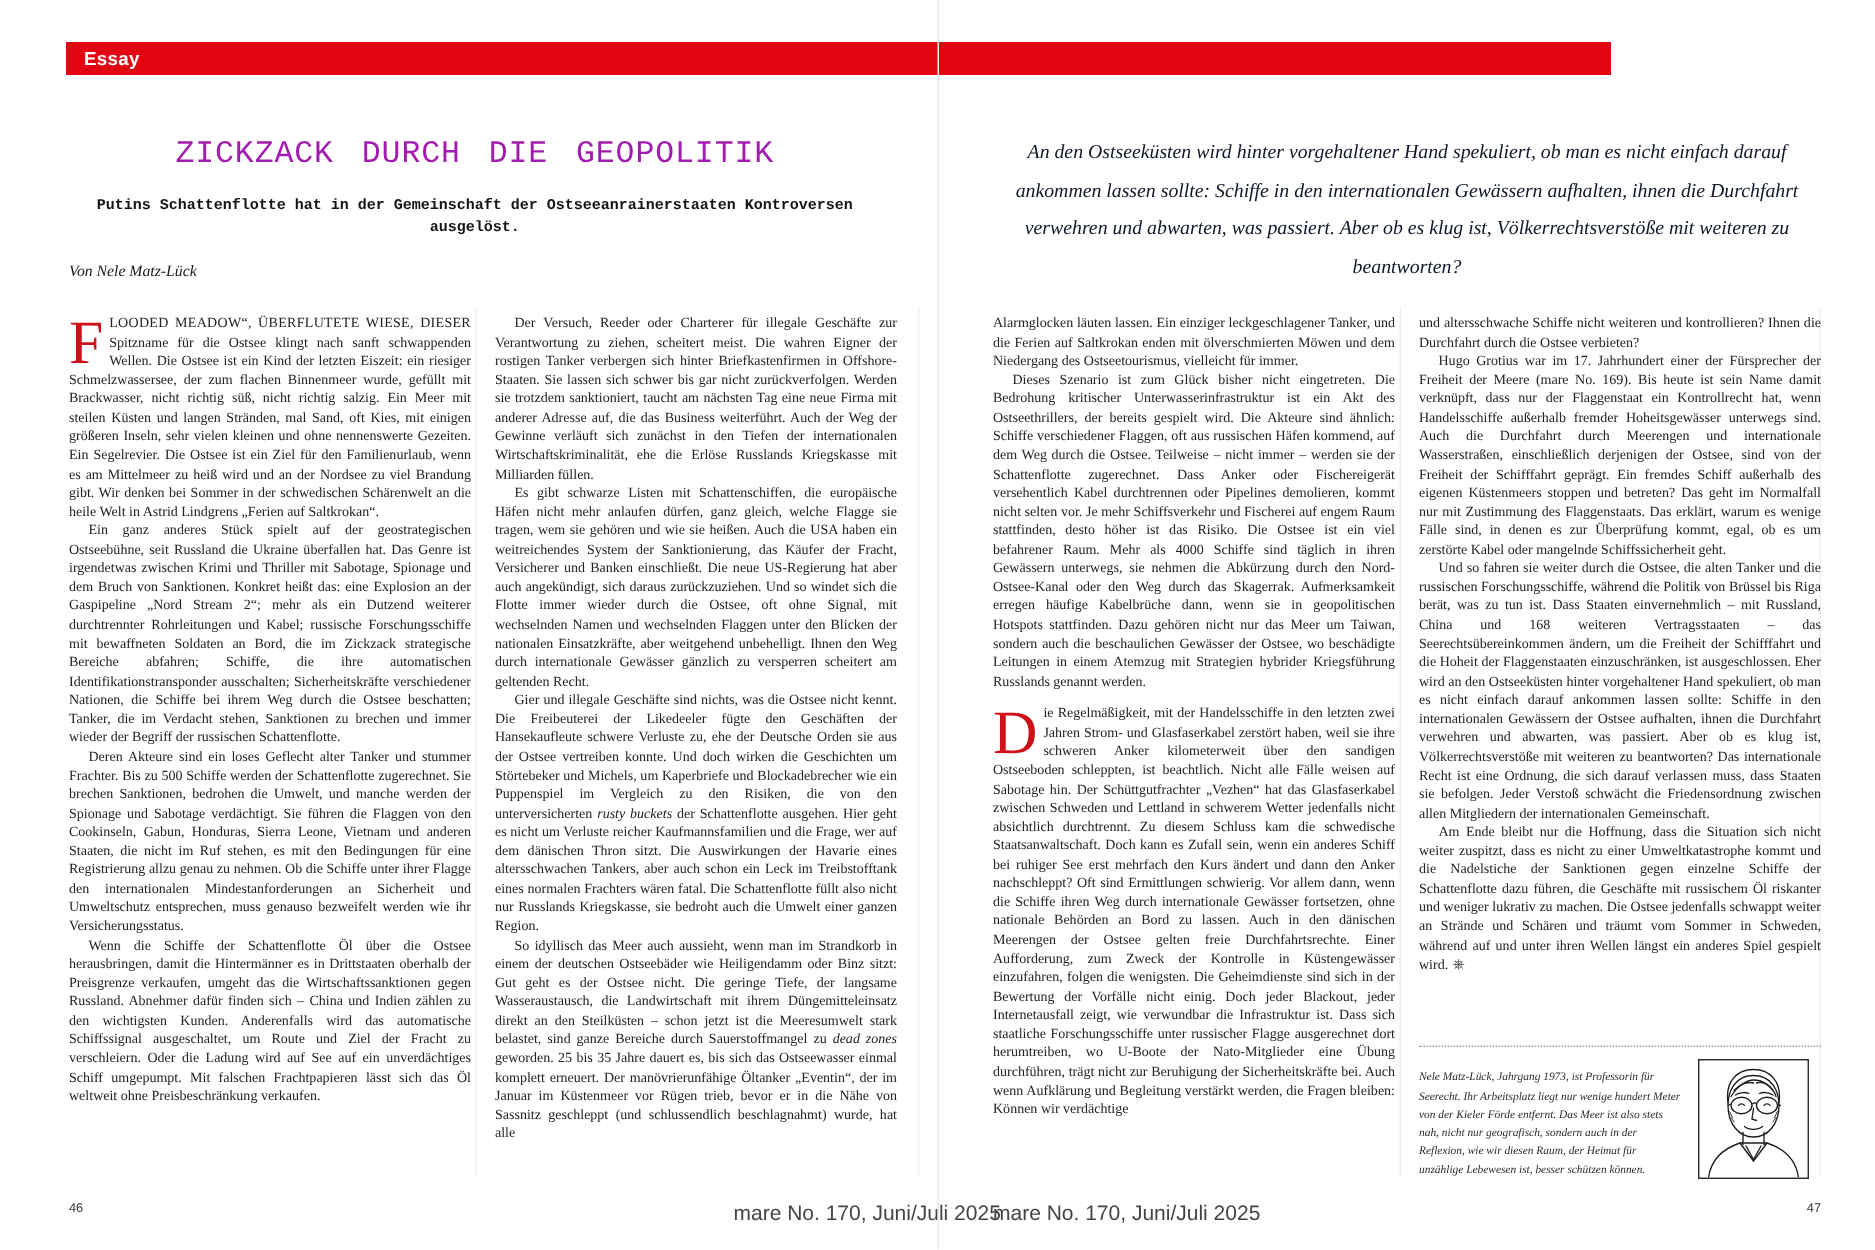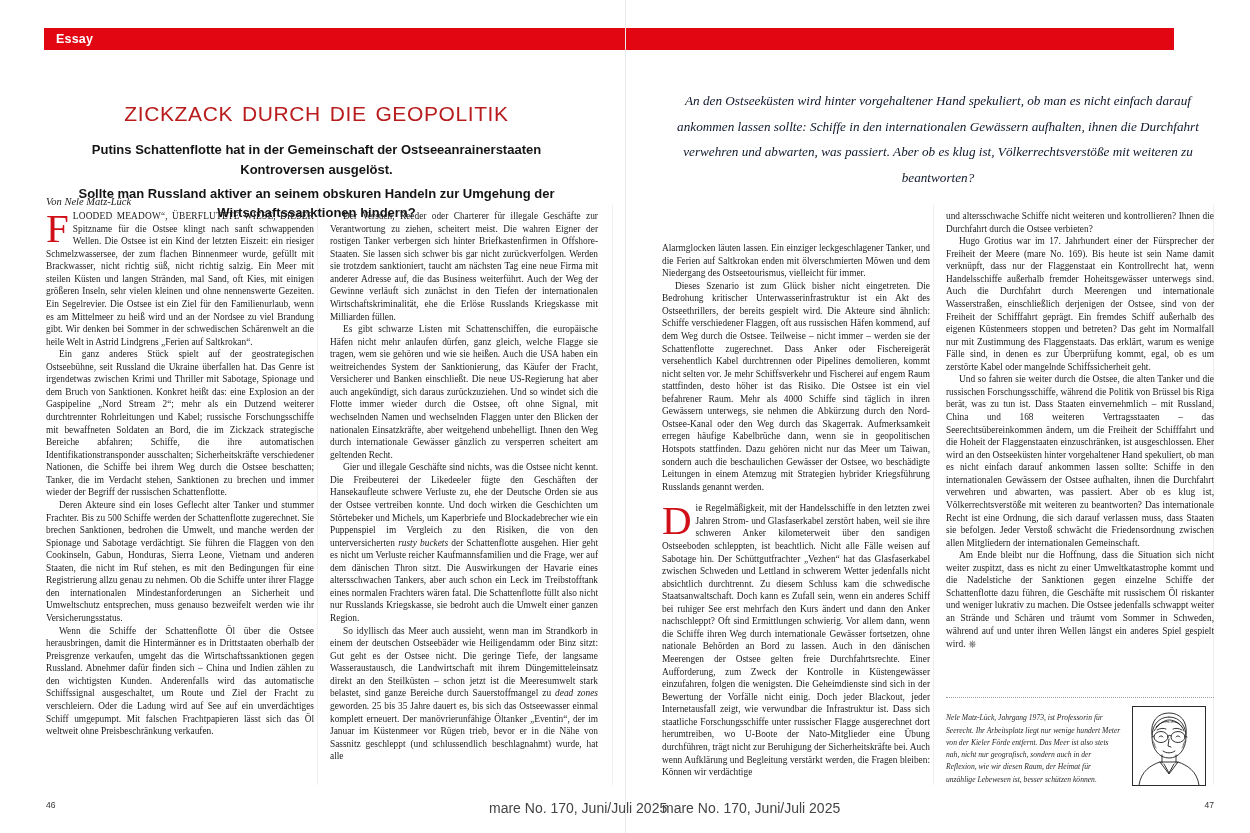--- a/index.html
+++ b/index.html
@@ -34,21 +34,21 @@
     left: 625px; top: 0;
     width: 1px; height: 833px;
     background: #e9e9e9;
     z-index: 4;
   }
 
   
   .rubric-bar {
     position: absolute;
     left: 44px; top: 28px;
-    width: 1130px; height: 22px;
+    width: 1030px; height: 22px;
     background: #e20613;
     z-index: 3;
   }
   .rubric-label {
     position: absolute;
     left: 12px; top: 50%;
     transform: translateY(-50%);
     color: #ffffff;
     font-family: "Liberation Sans", sans-serif;
     font-weight: bold;
@@ -57,41 +57,41 @@
   }
 
   
   .headline-block {
     position: absolute;
     left: 44px; top: 84px;
     width: 545px;
     text-align: center;
   }
   .headline {
-    font-family: Liberation Sans, sans-serif;
+    font-family: Liberation Mono, monospace;
     font-size: 30px;
     font-weight: normal;
     letter-spacing: .6px;
-    margin: 10px 0 12px 0;
-    color: #b91c1c;
+    margin: 0 0 12px 0;
+    color: #a21caf;
     font-variant: small-caps;
     text-transform: lowercase;
   }
   .headline::first-letter { }
   .standfirst {
-    font-family: Liberation Sans, sans-serif;
+    font-family: Liberation Mono, monospace;
     font-weight: bold;
-    font-size: 13px;
+    font-size: 10px;
     line-height: 1.52;
     color: #141414;
     margin: 4px;
   }
   .byline {
     position: absolute;
-    left: 46px; top: 196px;
+    left: 46px; top: 176px;
     font-family: "Liberation Serif", serif;
     font-style: italic;
     font-size: 10.5px;
     color: #1a1a1a;
   }
 
   
   .pullquote {
     position: absolute;
     left: 662px; top: 88px;
@@ -118,21 +118,21 @@
   .col p {
     margin: 0;
     text-indent: 13px;
     hyphens: auto;
     -webkit-hyphens: auto;
   }
   .col p.no-indent { text-indent: 0; }
 
   #col1 { left: 46px;  height: 575px; }
   #col2 { left: 330px; height: 575px; }
-  #col3 { left: 662px; height: 575px; margin-top: 32px; }
+  #col3 { left: 662px; height: 575px; }
   #col4 { left: 946px; height: 500px; }
 
   
   .dropcap-para {
     text-indent: 0 !important;
   }
   .dropcap {
     float: left;
     font-family: "Liberation Serif", serif;
     color: #cf1019;
@@ -228,21 +228,20 @@
 <div class="edge-rule" style="left:933px;"></div>
 <div class="edge-rule" style="left:1213px;"></div>
 
 <div class="rubric-bar">
   <span class="rubric-label">Essay</span>
 </div>
 
 <div class="headline-block">
   <h1 class="headline">Zickzack durch die Geopolitik</h1>
   <p class="standfirst">Putins Schattenflotte hat in der Gemeinschaft der Ostseeanrainerstaaten Kontroversen ausgelöst.</p>
-  <p class="standfirst">Sollte man Russland aktiver an seinem obskuren Handeln zur Umgehung der Wirtschaftssanktionen hindern?</p>
 </div>
 <div class="byline">Von Nele Matz-Lück</div>
 
 <div class="pullquote">An den Ostseeküsten wird hinter vorgehaltener Hand spekuliert, ob man es nicht einfach darauf ankommen lassen sollte: Schiffe in den internationalen Gewässern aufhalten, ihnen die Durchfahrt verwehren und abwarten, was passiert. Aber ob es klug ist, Völkerrechtsverstöße mit weiteren zu beantworten?</div>
 
 <div class="col" id="col1">
   <p class="dropcap-para"><span class="dropcap">F</span><span class="smallcaps-lead">LOODED MEADOW“, ÜBERFLUTETE WIESE, DIESER</span><span> Spitzname für die Ostsee klingt nach sanft schwappenden Wellen. Die Ostsee ist ein Kind der letzten Eiszeit: ein riesiger Schmelzwassersee, der zum flachen Binnenmeer wurde, gefüllt mit Brackwasser, nicht richtig süß, nicht richtig salzig. Ein Meer mit steilen Küsten und langen Stränden, mal Sand, oft Kies, mit einigen größeren Inseln, sehr vielen kleinen und ohne nennenswerte Gezeiten. Ein Segelrevier. Die Ostsee ist ein Ziel für den Familienurlaub, wenn es am Mittelmeer zu heiß wird und an der Nordsee zu viel Brandung gibt. Wir denken bei Sommer in der schwedischen Schärenwelt an die heile Welt in Astrid Lindgrens „Ferien auf Saltkrokan“.</span></p>
   <p>Ein ganz anderes Stück spielt auf der geostrategischen Ostseebühne, seit Russland die Ukraine überfallen hat. Das Genre ist irgendetwas zwischen Krimi und Thriller mit Sabotage, Spionage und dem Bruch von Sanktionen. Konkret heißt das: eine Explosion an der Gaspipeline „Nord Stream 2“; mehr als ein Dutzend weiterer durchtrennter Rohrleitungen und Kabel; russische Forschungsschiffe mit bewaffneten Soldaten an Bord, die im Zickzack strategische Bereiche abfahren; Schiffe, die ihre automatischen Identifikationstransponder ausschalten; Sicherheitskräfte verschiedener Nationen, die Schiffe bei ihrem Weg durch die Ostsee beschatten; Tanker, die im Verdacht stehen, Sanktionen zu brechen und immer wieder der Begriff der russischen Schattenflotte.</p>
   <p>Deren Akteure sind ein loses Geflecht alter Tanker und stummer Frachter. Bis zu 500 Schiffe werden der Schattenflotte zugerechnet. Sie brechen Sanktionen, bedrohen die Umwelt, und manche werden der Spionage und Sabotage verdächtigt. Sie führen die Flaggen von den Cookinseln, Gabun, Honduras, Sierra Leone, Vietnam und anderen Staaten, die nicht im Ruf stehen, es mit den Bedingungen für eine Registrierung allzu genau zu nehmen. Ob die Schiffe unter ihrer Flagge den internationalen Mindestanforderungen an Sicherheit und Umweltschutz entsprechen, muss genauso bezweifelt werden wie ihr Versicherungsstatus.</p>
   <p>Wenn die Schiffe der Schattenflotte Öl über die Ostsee herausbringen, damit die Hintermänner es in Drittstaaten oberhalb der Preisgrenze verkaufen, umgeht das die Wirtschaftssanktionen gegen Russland. Abnehmer dafür finden sich – China und Indien zählen zu den wichtigsten Kunden. Anderenfalls wird das automatische Schiffssignal ausgeschaltet, um Route und Ziel der Fracht zu verschleiern. Oder die Ladung wird auf See auf ein unverdächtiges Schiff umgepumpt. Mit falschen Frachtpapieren lässt sich das Öl weltweit ohne Preisbeschränkung verkaufen.</p>

